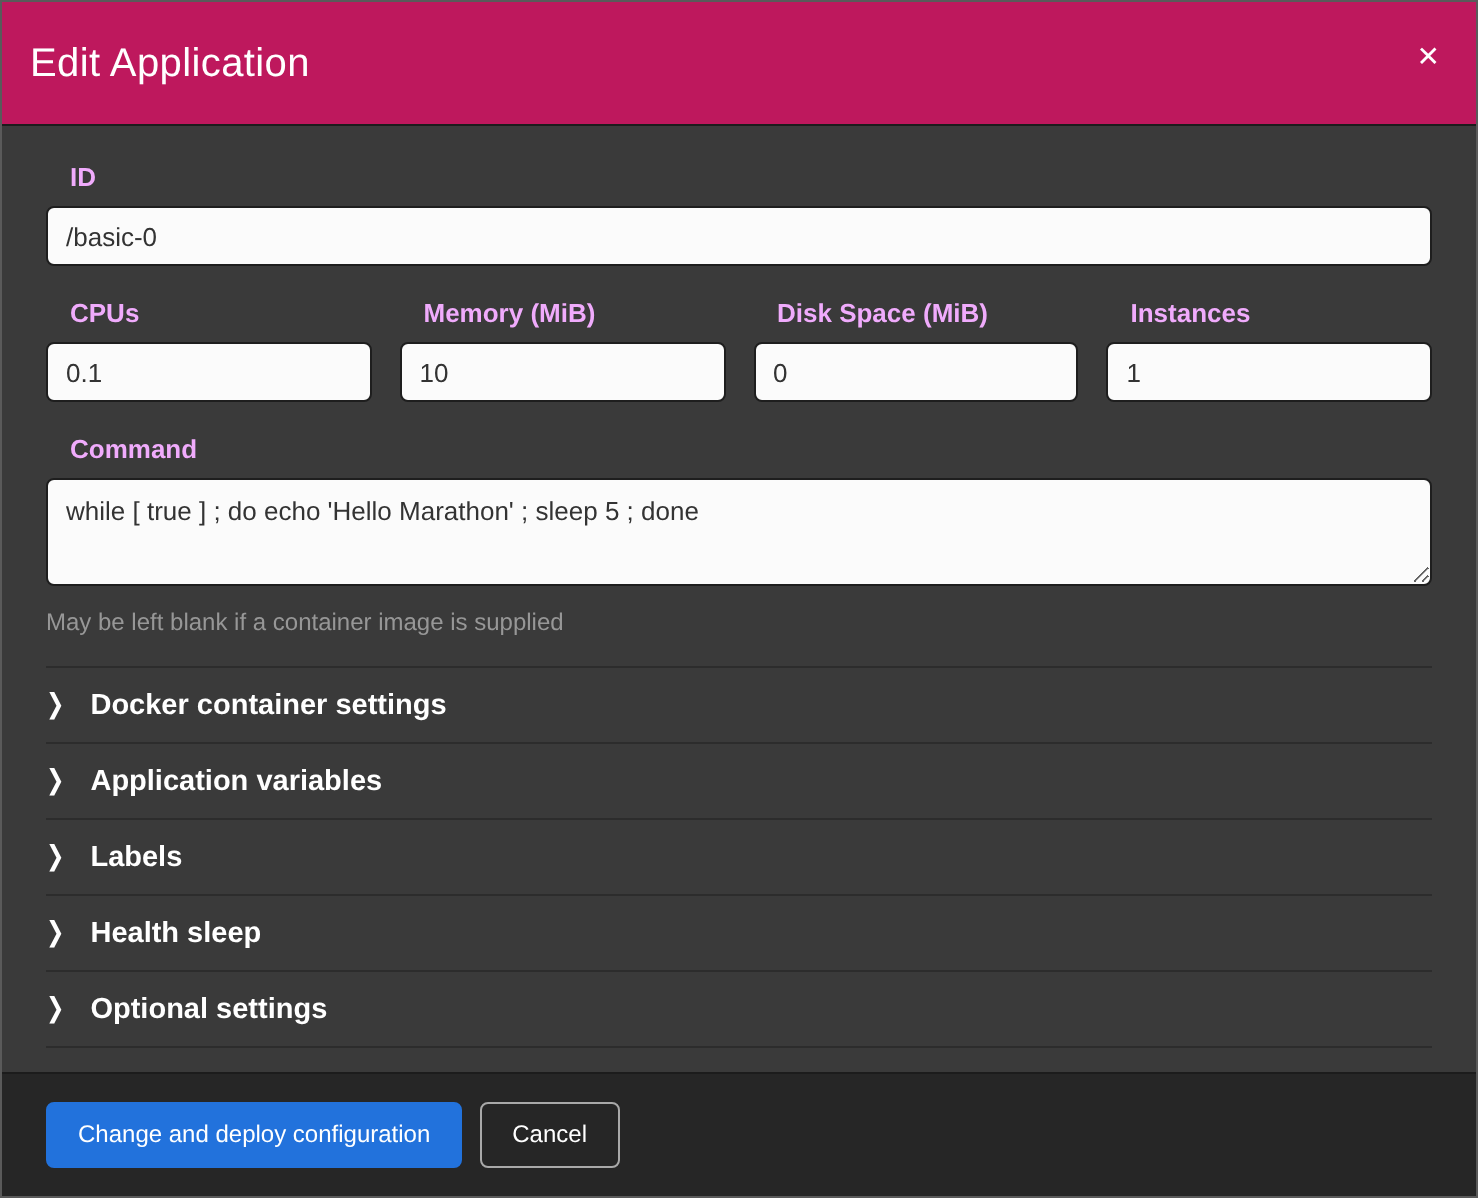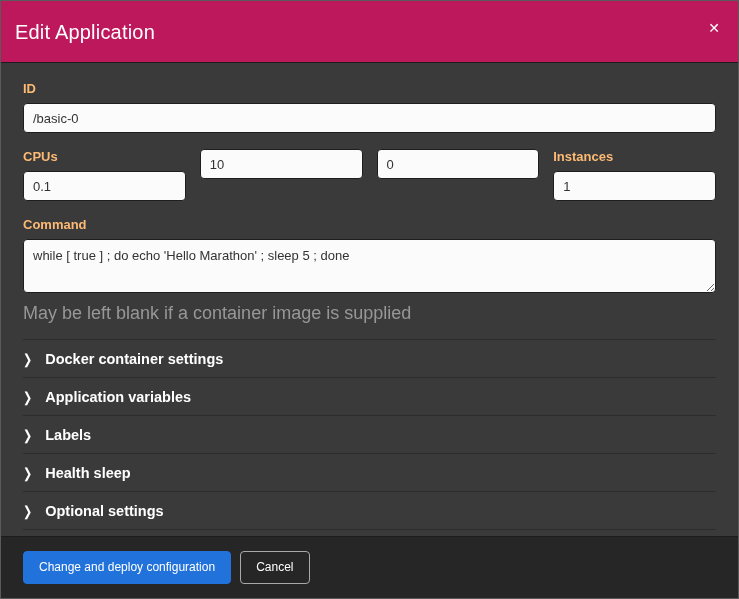--- a/index.html
+++ b/index.html
@@ -48,24 +48,25 @@
 
   
   .modal-body {
     flex: 1 1 auto;
     padding: 18px 22px 0 22px;
     overflow: hidden;
   }
   .form-group { margin-bottom: 16px; }
   .field-label {
     display: block;
-    color: #fdba74;
+    color: #f0abfc;
     font-size: 13px;
     font-weight: 700;
     margin-bottom: 7px;
+    margin-left: 12px;
   }
   .text-input {
     width: 100%;
     height: 30px;
     background: #fbfbfb;
     border: 1px solid #1e1e1e;
     border-radius: 4px;
     padding: 4px 9px;
     font-size: 13px;
     color: #333333;
@@ -78,21 +79,21 @@
     margin-bottom: 16px;
   }
   textarea.text-input {
     height: 54px;
     resize: vertical;
     line-height: 1.4;
     padding-top: 7px;
   }
   .help-text {
     color: #979797;
-    font-size: 18px;
+    font-size: 12px;
     margin-top: 6px;
   }
 
   
   .sections { margin-top: 15px; }
   .section-row {
     display: flex;
     align-items: center;
     gap: 13px;
     padding: 11px 0 10px 0;
@@ -158,23 +159,25 @@
       <label class="field-label">ID</label>
       <input class="text-input" type="text" value="/basic-0" style="">
     </div>
 
     <div class="field-row">
       <div>
         <label class="field-label">CPUs</label>
         <input class="text-input" type="text" value="0.1" style="">
       </div>
       <div>
+        <label class="field-label">Memory (MiB)</label>
         <input class="text-input" type="text" value="10" style="">
       </div>
       <div>
+        <label class="field-label">Disk Space (MiB)</label>
         <input class="text-input" type="text" value="0" style="">
       </div>
       <div>
         <label class="field-label">Instances</label>
         <input class="text-input" type="text" value="1" style="">
       </div>
     </div>
 
     <div class="form-group" style="margin-bottom:0;">
       <label class="field-label">Command</label>

